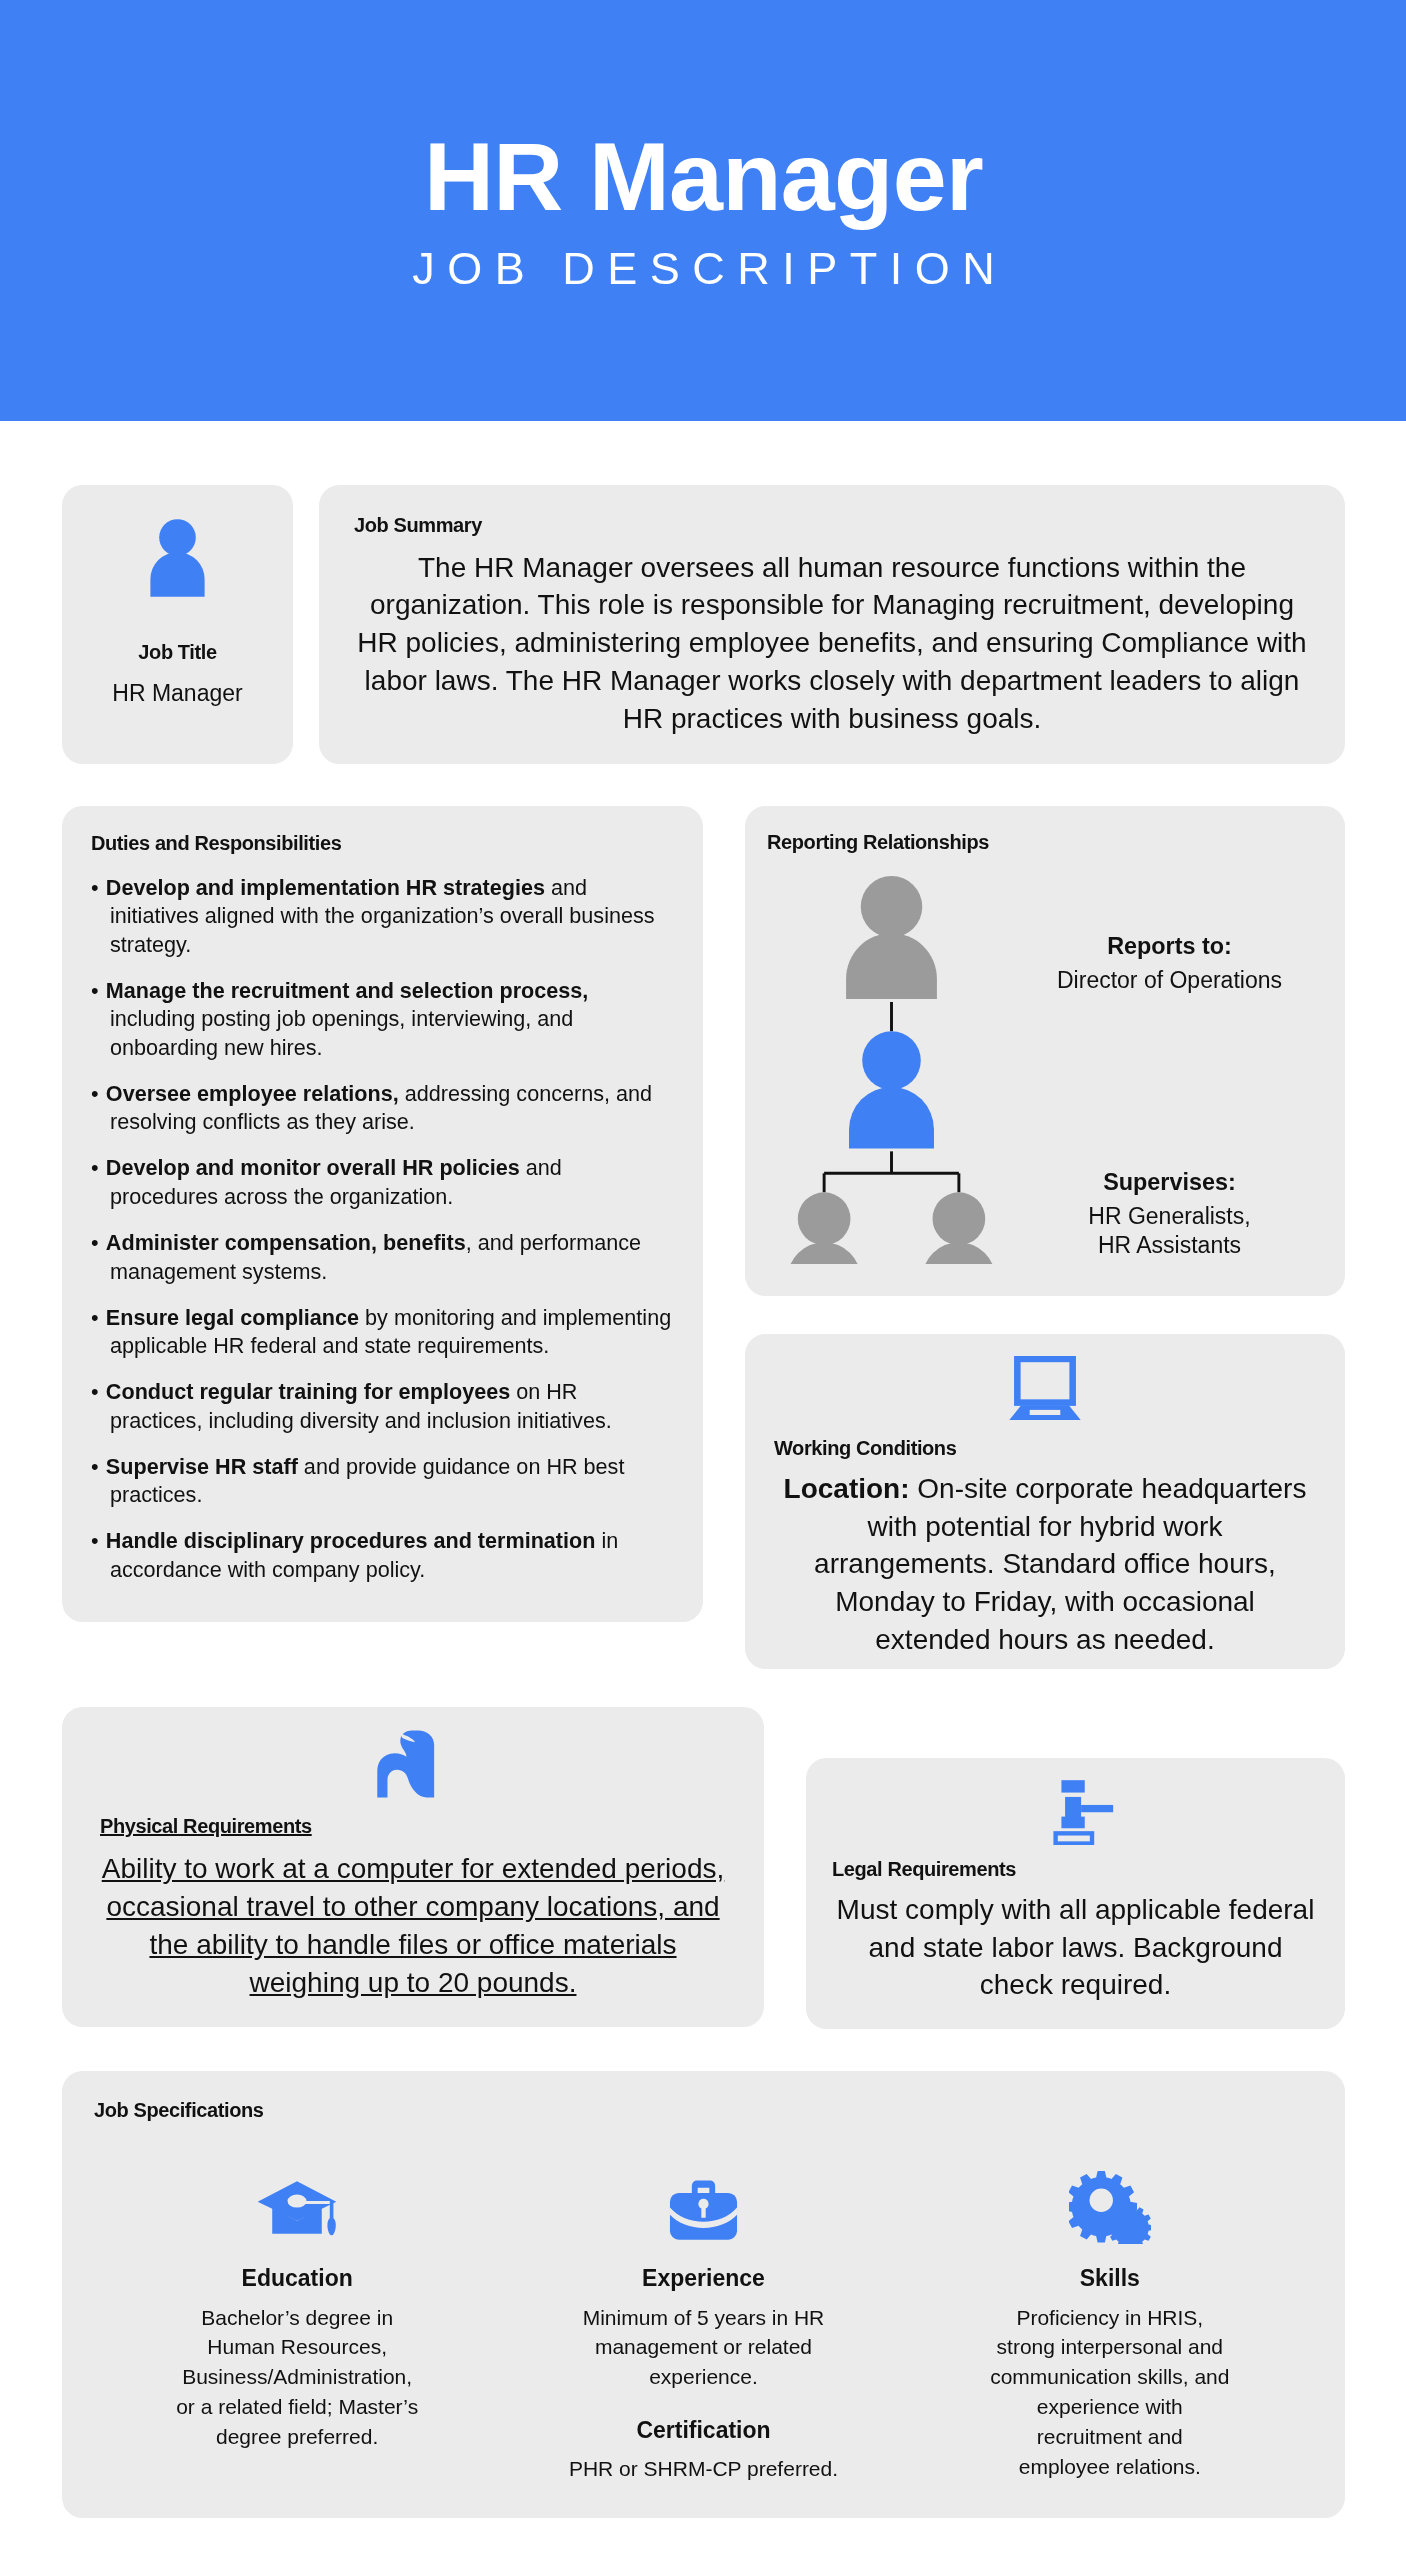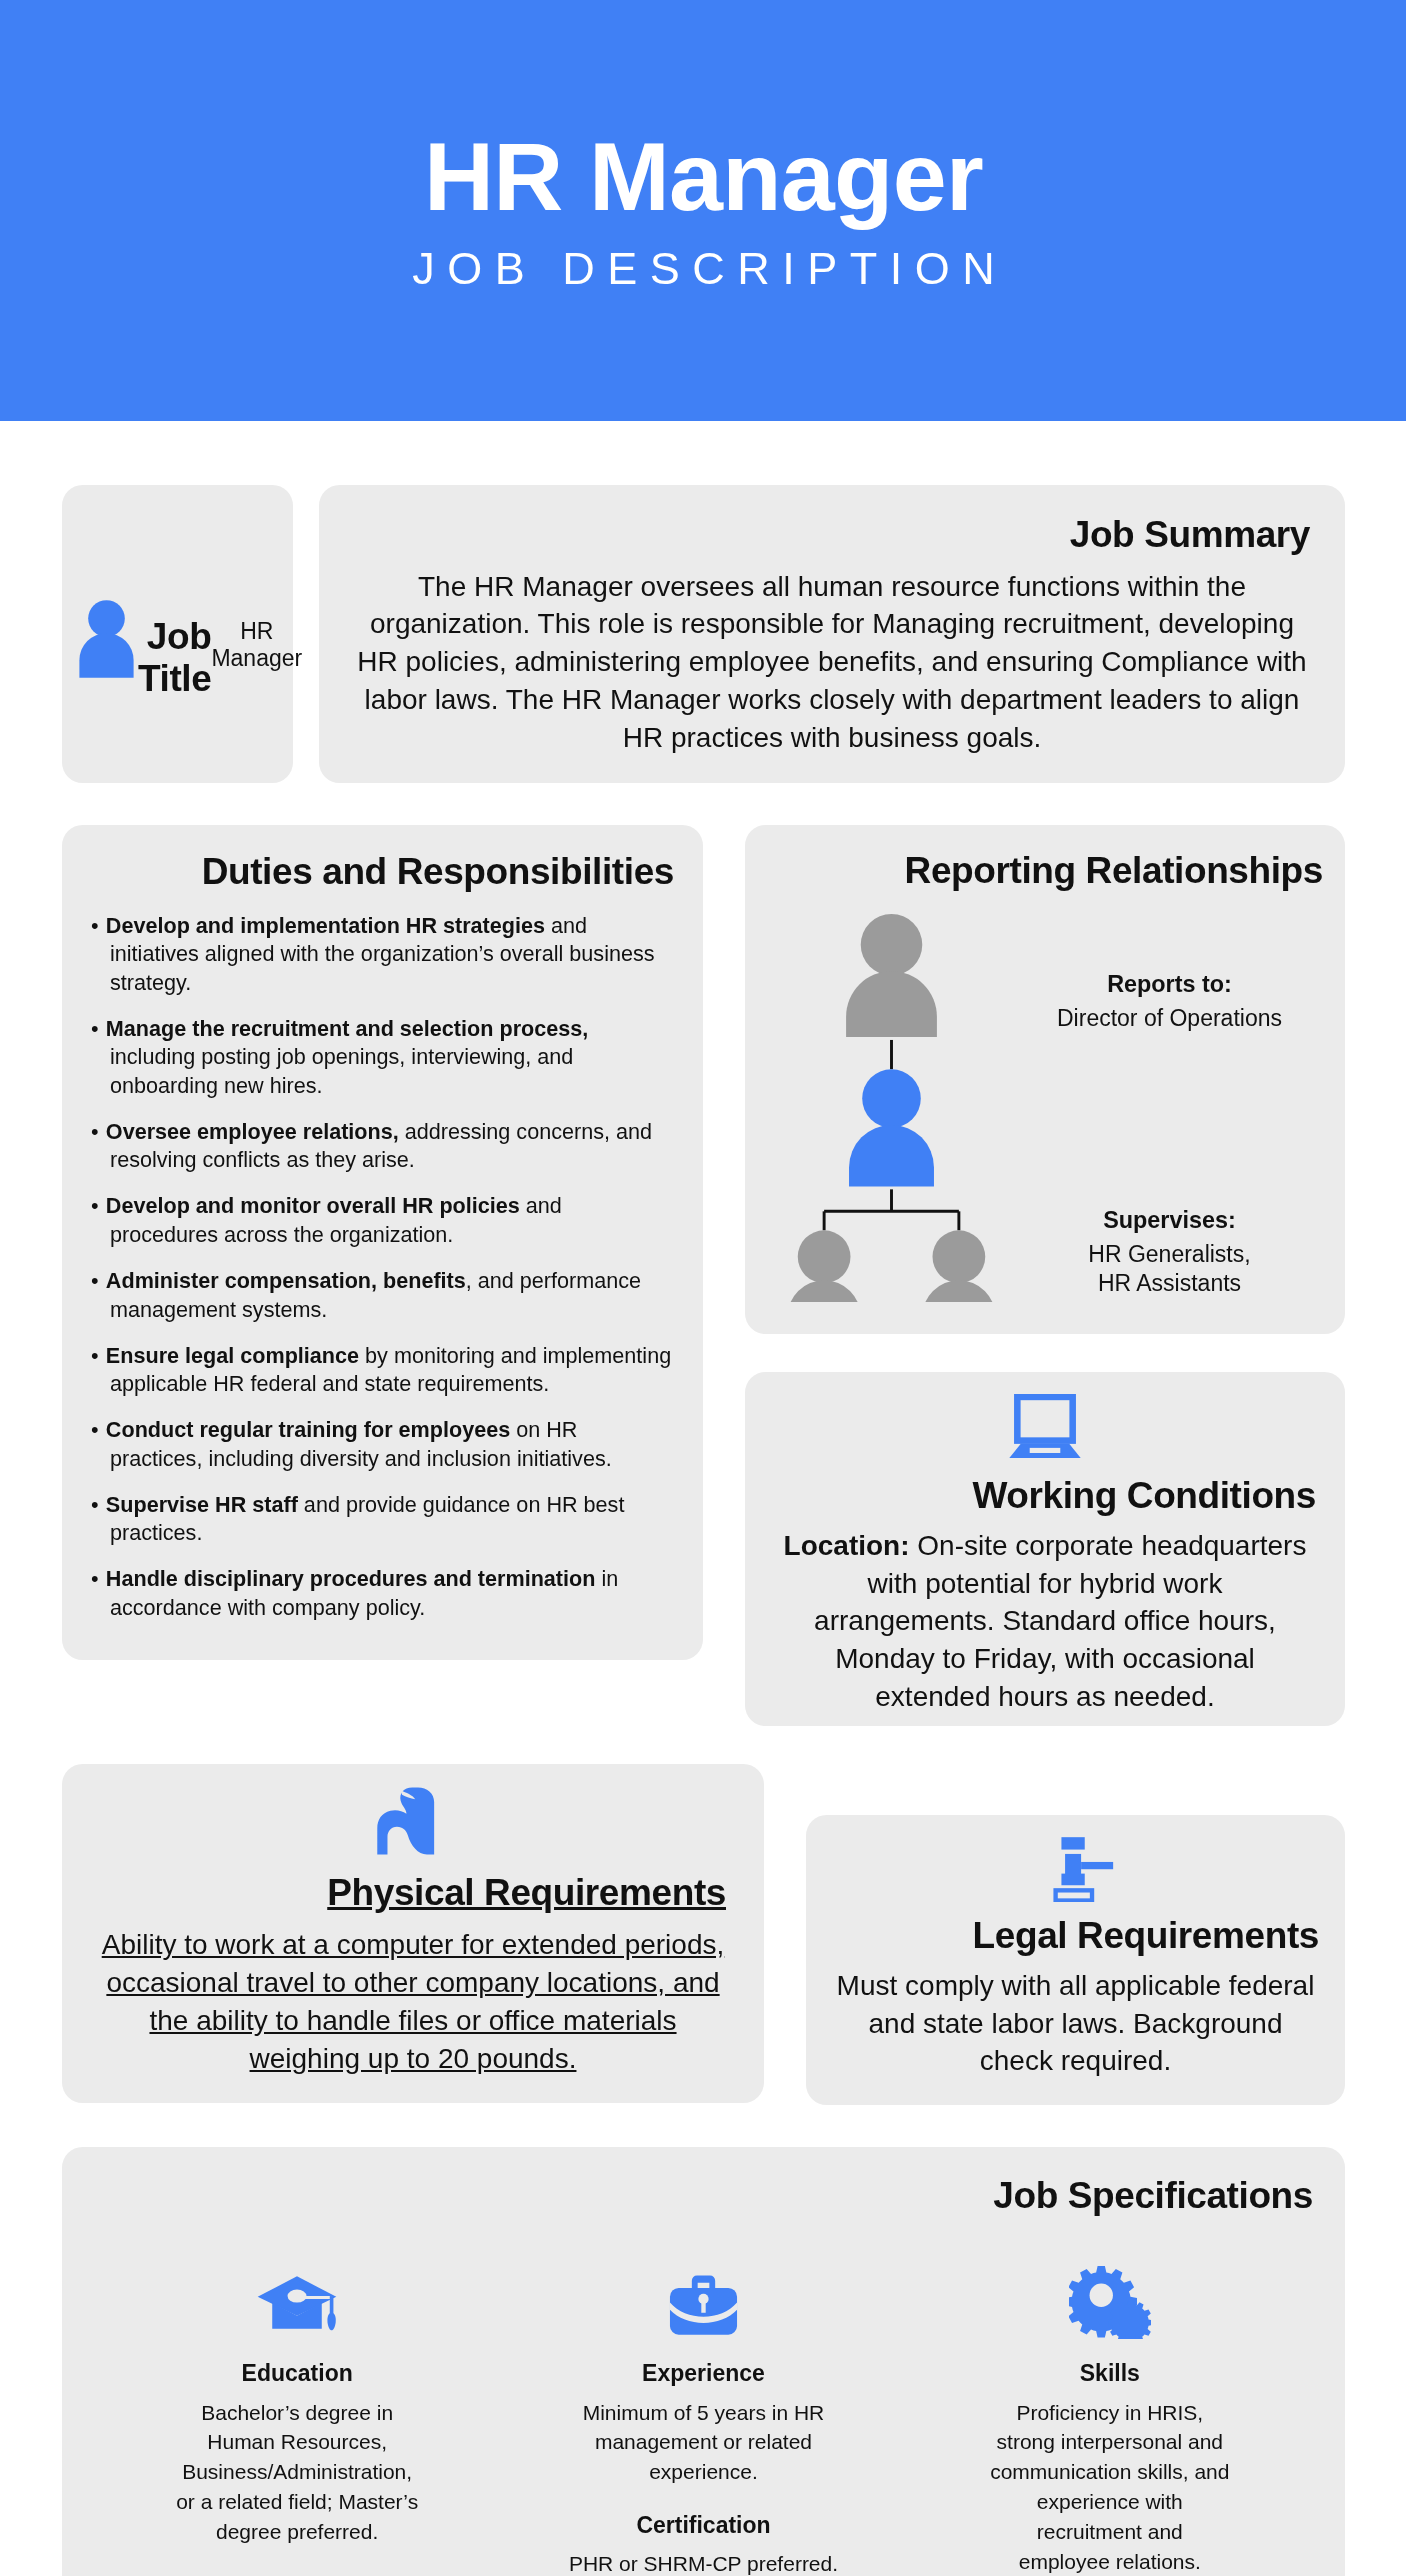--- a/index.html
+++ b/index.html
@@ -44,42 +44,42 @@
   
   .page {
     width: 1407px;
     padding: 0 62px;
   }
   .card {
     background: #ebebeb;
     border-radius: 20.5px;
   }
   .card-title {
-    font-size: 37px;
+    font-size: 20px;
     font-weight: bold;
-    text-align: right;
+    text-align: left;
     letter-spacing: -0.4px;
   }
   .body-text {
     font-size: 28px;
     line-height: 1.35;
     text-align: center;
   }
 
   
   .row1 {
     display: flex;
     gap: 26px;
     margin-top: 64px;
   }
   .job-title-card {
     width: 231px;
     padding: 28px 13px 22px;
     display: flex;
-    flex-direction: row;
+    flex-direction: column;
     align-items: center;
     justify-content: flex-start;
   }
   .person-icon { margin-top: 5.9px; }
   .job-title-card .card-title { margin-top: 42px; }
   .job-title-value {
     font-size: 23px;
     margin-top: 16px;
     text-align: center;
   }

